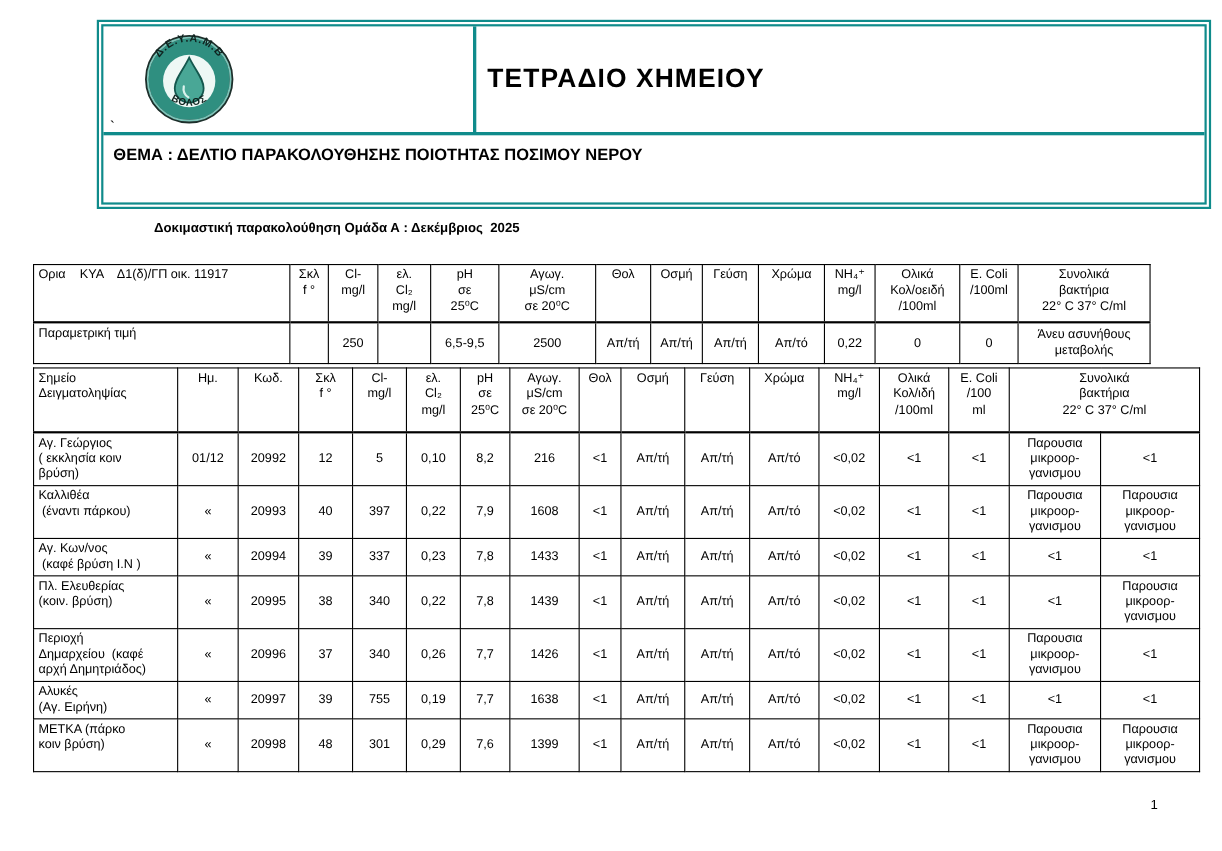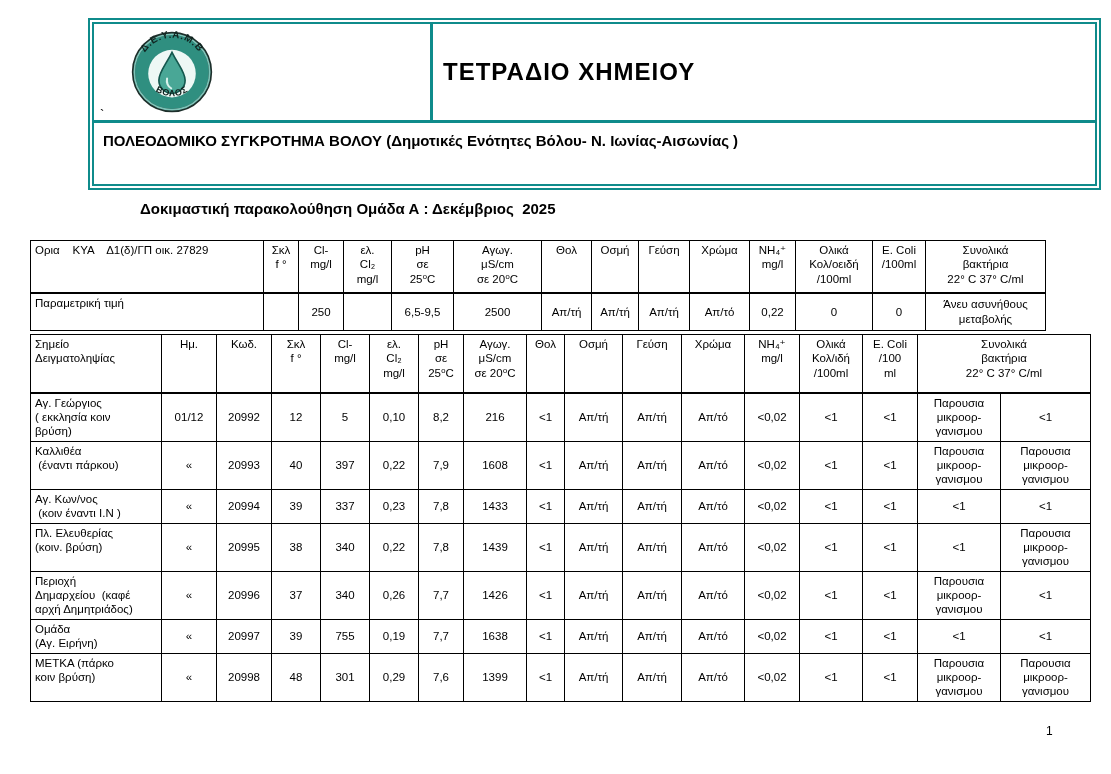--- a/index.html
+++ b/index.html
@@ -18,21 +18,21 @@
   .logo svg{width:100%;height:100%;}
   .title-cell{flex:1;display:flex;align-items:center;}
   .doc-title{font-size:24px;font-weight:bold;letter-spacing:1px;padding-left:10px;}
   .header-divider{border-top:3px solid #0f8b8b;}
   .header-bottom{padding:9px 10px 0 9px;}
   .subject-line{font-size:15px;font-weight:bold;white-space:pre-wrap;}
   .subject-line + .subject-line{margin-top:13px;}
   .stray-mark{position:absolute;left:6px;bottom:-2px;font-size:13px;}
   
   .subtitle{
-    position:absolute;left:140px;top:200px;font-size:15px;font-weight:bold;white-space:pre-wrap;
+    position:absolute;left:140px;top:200px;font-size:12px;font-weight:bold;white-space:pre-wrap;
   }
   
   table{border-collapse:collapse;table-layout:fixed;background:#fff;}
   th,td{
     border:1px solid #000;font-size:11.5px;line-height:1.25;
     padding:2px 2px;white-space:pre-wrap;overflow:hidden;font-weight:normal;
   }
   th{vertical-align:top;}
   td{vertical-align:middle;text-align:center;}
   .c-left{text-align:left;padding-left:4px;vertical-align:top;}
@@ -68,21 +68,21 @@
           </svg>
         </div>
         <span class="stray-mark">`</span>
       </div>
       <div class="title-cell">
         <span class="doc-title">ΤΕΤΡΑΔΙΟ ΧΗΜΕΙΟΥ</span>
       </div>
     </div>
     <div class="header-divider"></div>
     <div class="header-bottom">
-      <div class="subject-line">ΠΟΛΕΟΔΟΜΙΚΟ ΣΥΓΚΡΟΤΗΜΑ ΒΟΛΟΥ (Δημοτικές Ενότητες Βόλου- Ν. Ιωνίας-Αισωνίας )</div>
+      <div class="subject-line">ΘΕΜΑ : ΔΕΛΤΙΟ ΠΑΡΑΚΟΛΟΥΘΗΣΗΣ ΠΟΙΟΤΗΤΑΣ ΠΟΣΙΜΟΥ ΝΕΡΟΥ</div>
     </div>
   </div>
 
   <div class="subtitle">Δοκιμαστική παρακολούθηση Ομάδα Α : Δεκέμβριος  2025</div>
 
   <table class="limits-table" id="limits-table">
     <colgroup>
         <col style="width: 233px;">
         <col style="width: 35px;">
         <col style="width: 45px;">
@@ -93,21 +93,21 @@
         <col style="width: 47px;">
         <col style="width: 51px;">
         <col style="width: 60px;">
         <col style="width: 46px;">
         <col style="width: 77px;">
         <col style="width: 53px;">
         <col style="width: 120px;">
       </colgroup>
     <thead>
         <tr style="height: 52px;">
-          <th class="c-left">Ορια    ΚΥΑ    Δ1(δ)/ΓΠ οικ. 27829</th>
+          <th class="c-left">Ορια    ΚΥΑ    Δ1(δ)/ΓΠ οικ. 11917</th>
           <th>Σκλ
 f °</th>
           <th>Cl-
 mg/l</th>
           <th>ελ.
 Cl₂
 mg/l</th>
           <th>pH
 σε
 25⁰C</th>
@@ -250,21 +250,21 @@
           <td>&lt;1</td>
           <td>Παρουσια
 μικροορ-
 γανισμου</td>
           <td>Παρουσια
 μικροορ-
 γανισμου</td>
         </tr>
         <tr style="height: 31px;">
           <td class="c-left">Αγ. Κων/νος
- (κοιν έναντι Ι.Ν )</td>
+ (καφέ βρύση Ι.Ν )</td>
           <td>«</td>
           <td>20994</td>
           <td>39</td>
           <td>337</td>
           <td>0,23</td>
           <td>7,8</td>
           <td>1433</td>
           <td>&lt;1</td>
           <td>Απ/τή</td>
           <td>Απ/τή</td>
@@ -314,21 +314,21 @@
           <td>Απ/τό</td>
           <td>&lt;0,02</td>
           <td>&lt;1</td>
           <td>&lt;1</td>
           <td>Παρουσια
 μικροορ-
 γανισμου</td>
           <td>&lt;1</td>
         </tr>
         <tr style="height: 33px;">
-          <td class="c-left">Ομάδα
+          <td class="c-left">Αλυκές
 (Αγ. Ειρήνη)</td>
           <td>«</td>
           <td>20997</td>
           <td>39</td>
           <td>755</td>
           <td>0,19</td>
           <td>7,7</td>
           <td>1638</td>
           <td>&lt;1</td>
           <td>Απ/τή</td>

